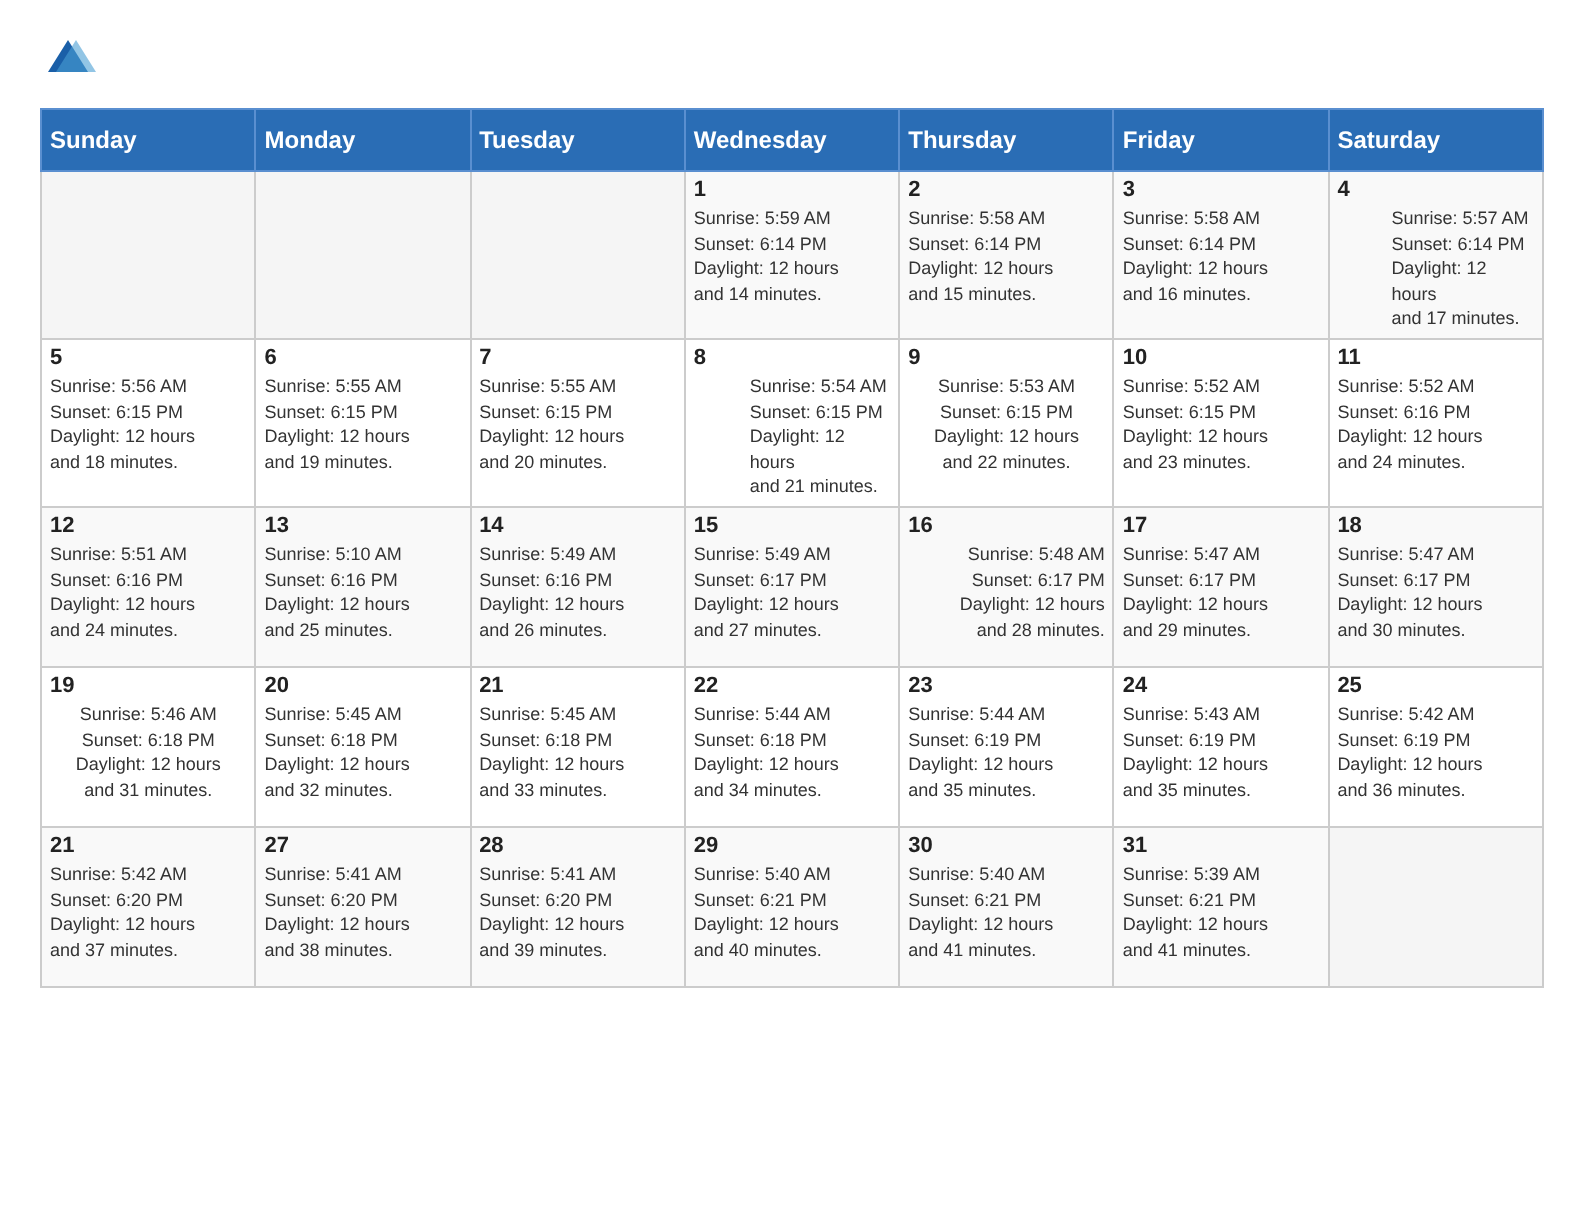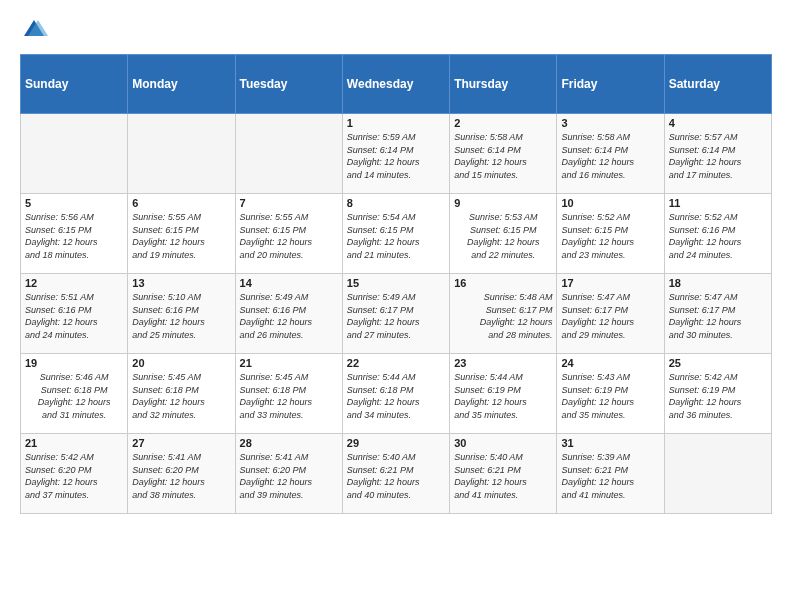--- a/index.html
+++ b/index.html
@@ -55,21 +55,21 @@
     .calendar {
       width: 100%;
       border-collapse: collapse;
       table-layout: fixed;
     }
     .calendar th {
       background: #2a6db5;
       color: #fff;
       font-size: 12px;
       font-weight: bold;
-      padding: 22px 4px;
+      padding: 8px 4px;
       text-align: left;
       border: 1px solid #5a8fd0;
     }
     .calendar td {
       vertical-align: top;
       border: 1px solid #ccc;
       padding: 3px 4px;
       font-size: 9.5px;
       color: #333;
       height: 80px;
@@ -86,21 +86,20 @@
       font-size: 11px;
       font-weight: bold;
       color: #222;
       display: block;
       margin-bottom: 2px;
     }
     .day-info {
       font-size: 9px;
       color: #333;
       line-height: 1.4;
-      font-style: italic;
     }
     .empty-cell {
       background: #f5f5f5 !important;
     }
   </style>
 </head>
 <body>
 <div class="page">
 
   <div class="header">
@@ -157,21 +156,21 @@
           </td>
           <td>
             <span class="day-num">3</span>
             <div class="day-info" style="white-space: pre-line;">Sunrise: 5:58 AM
 Sunset: 6:14 PM
 Daylight: 12 hours
 and 16 minutes.</div>
           </td>
           <td>
             <span class="day-num">4</span>
-            <div class="day-info" style="white-space: pre-line;">Sunrise: 5:57 AM
+            <div class="day-info" style="white-space: pre-line; margin-left: 27px;">Sunrise: 5:57 AM
 Sunset: 6:14 PM
 Daylight: 12 hours
 and 17 minutes.</div>
           </td>
         </tr>
         <tr>
           <td>
             <span class="day-num">5</span>
             <div class="day-info" style="white-space: pre-line;">Sunrise: 5:56 AM
 Sunset: 6:15 PM
@@ -187,21 +186,21 @@
           </td>
           <td>
             <span class="day-num">7</span>
             <div class="day-info" style="white-space: pre-line;">Sunrise: 5:55 AM
 Sunset: 6:15 PM
 Daylight: 12 hours
 and 20 minutes.</div>
           </td>
           <td>
             <span class="day-num">8</span>
-            <div class="day-info" style="white-space: pre-line;">Sunrise: 5:54 AM
+            <div class="day-info" style="white-space: pre-line; margin-left: 28px;">Sunrise: 5:54 AM
 Sunset: 6:15 PM
 Daylight: 12 hours
 and 21 minutes.</div>
           </td>
           <td>
             <span class="day-num">9</span>
             <div class="day-info" style="white-space: pre-line; text-align: center;">Sunrise: 5:53 AM
 Sunset: 6:15 PM
 Daylight: 12 hours
 and 22 minutes.</div>

